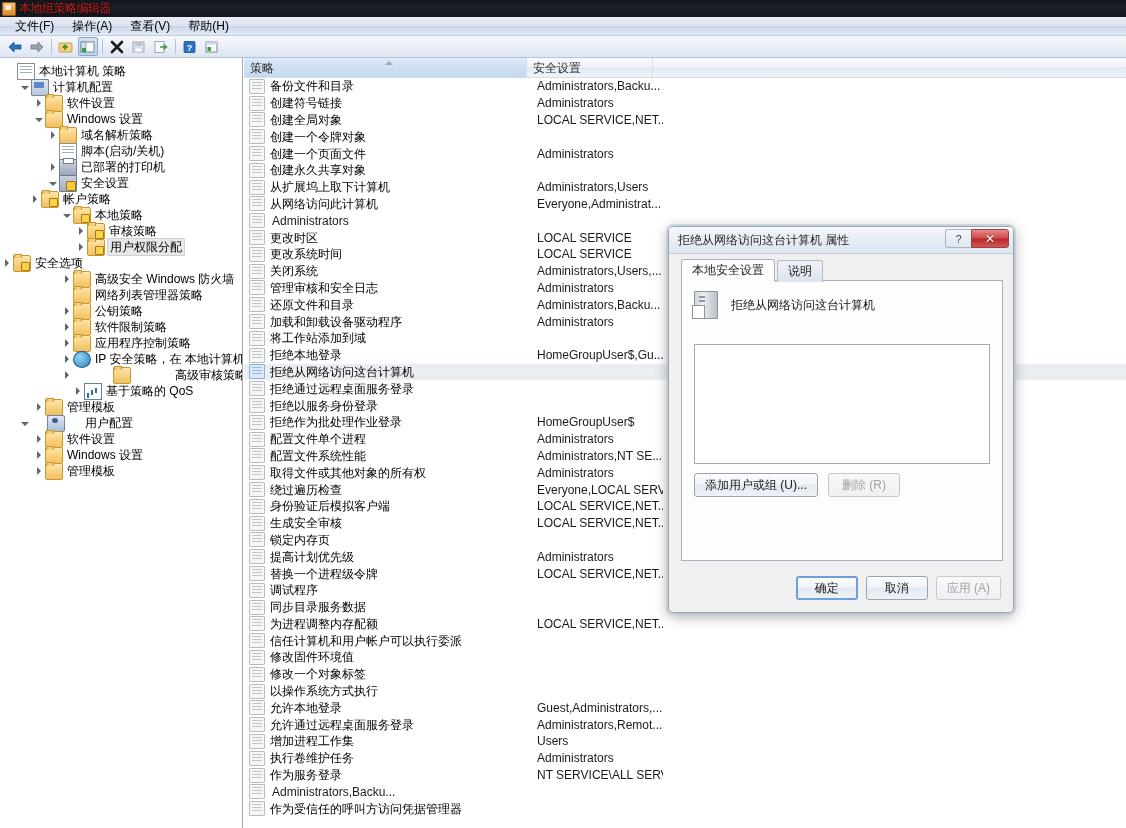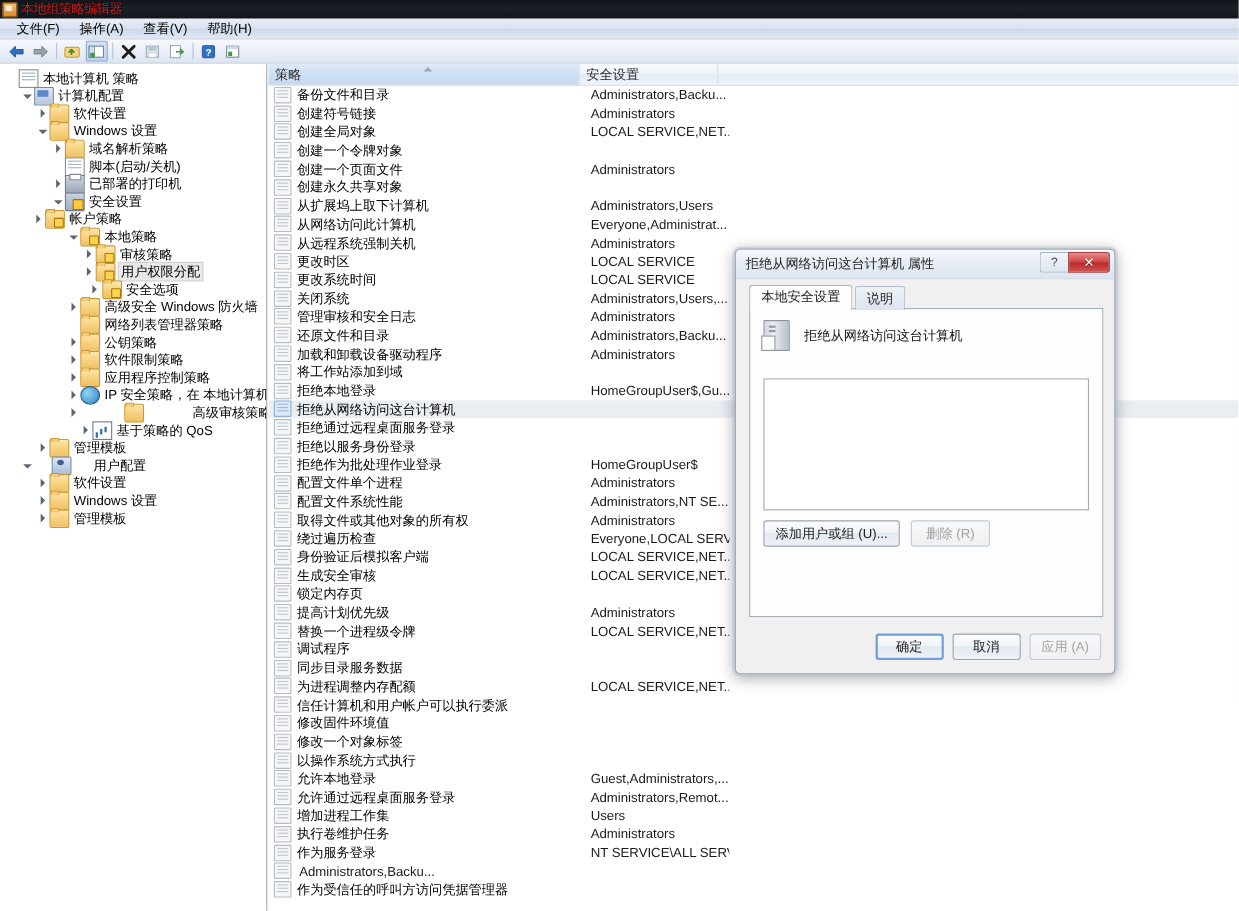--- a/index.html
+++ b/index.html
@@ -316,21 +316,21 @@
         <div class="tree-row" style="padding-left: 74px;">
           <span class="tw exp"></span>
           <span class="ticon ic-folder lock"></span>
           <span class="tlabel">审核策略</span>
         </div>
         <div class="tree-row selected" style="padding-left: 74px;">
           <span class="tw exp"></span>
           <span class="ticon ic-folder lock"></span>
           <span class="tlabel">用户权限分配</span>
         </div>
-        <div class="tree-row" style=" justify-content: center;">
+        <div class="tree-row" style="">
           <span class="tw exp"></span>
           <span class="ticon ic-folder lock"></span>
           <span class="tlabel">安全选项</span>
         </div>
         <div class="tree-row" style="padding-left: 60px;">
           <span class="tw exp"></span>
           <span class="ticon ic-folder"></span>
           <span class="tlabel">高级安全 Windows 防火墙</span>
         </div>
         <div class="tree-row" style="padding-left: 60px;">
@@ -442,21 +442,20 @@
             <span class="lname">从扩展坞上取下计算机</span>
             <span class="lset">Administrators,Users</span>
           </div>
           <div class="lrow">
             <span class="licon"></span>
             <span class="lname">从网络访问此计算机</span>
             <span class="lset">Everyone,Administrat...</span>
           </div>
           <div class="lrow">
             <span class="licon"></span>
-            <span class="lname">从远程系统强制关机</span>
             <span class="lset">Administrators</span>
           </div>
           <div class="lrow">
             <span class="licon"></span>
             <span class="lname">更改时区</span>
             <span class="lset">LOCAL SERVICE</span>
           </div>
           <div class="lrow">
             <span class="licon"></span>
             <span class="lname">更改系统时间</span>

